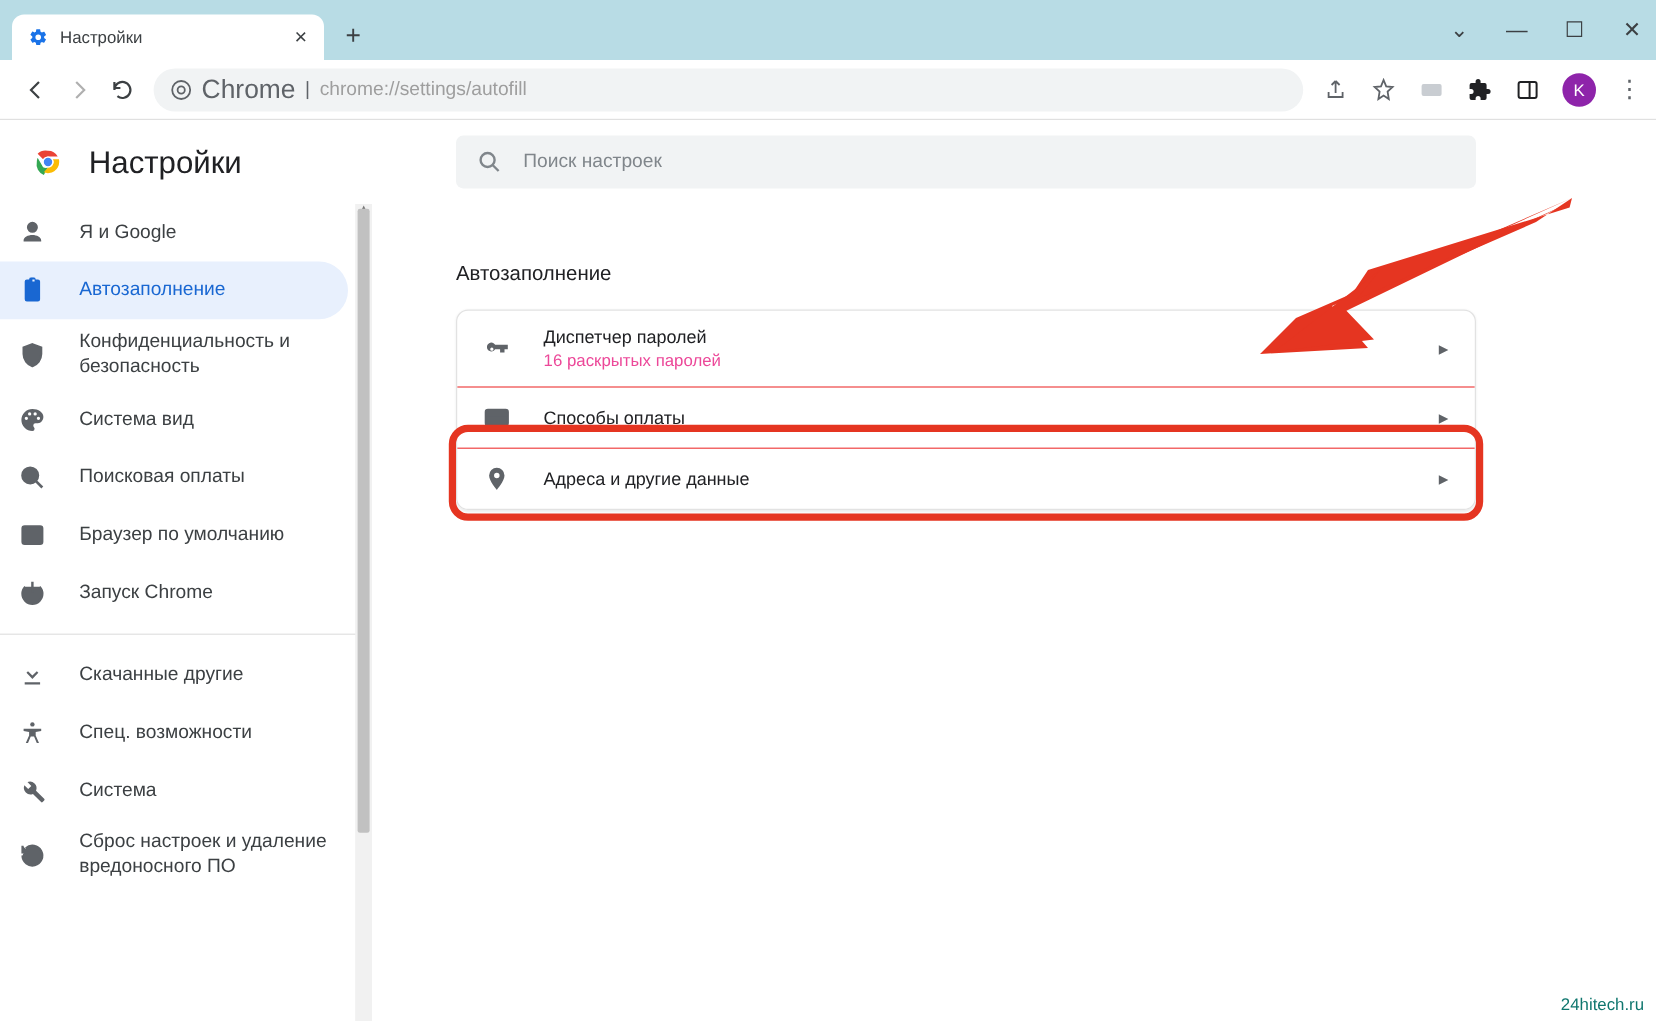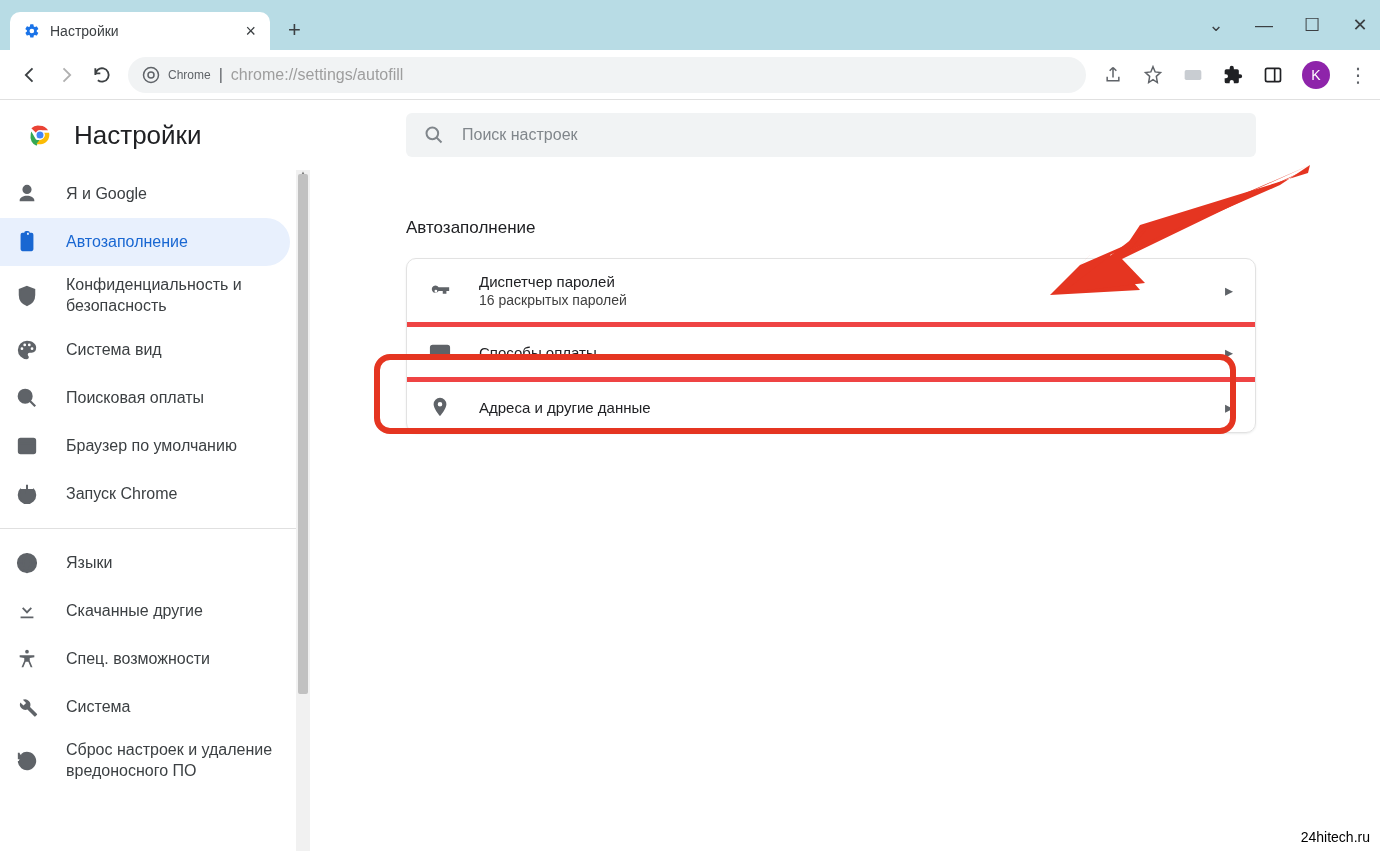--- a/index.html
+++ b/index.html
@@ -14,21 +14,21 @@
   .newtab { margin-left: 18px; font-size: 22px; color: #3c4043; cursor: pointer; margin-top: 10px;}
   .win-controls { position: absolute; right: 10px; top: 14px; display: flex; gap: 28px; align-items: center; }
   .win-controls span { font-size: 18px; color: #3c4043; cursor: pointer; display:inline-flex; width:20px; justify-content:center;}
   
   
   .toolbar { height: 50px; background: #fff; display: flex; align-items: center; padding: 0 12px; border-bottom: 1px solid #e0e0e0; }
   .nav-btn { width: 36px; height: 36px; display: flex; align-items: center; justify-content: center; cursor: pointer; color: #5f6368; border-radius: 50%; }
   .nav-btn.disabled { color: #b0b0b0; }
   .omnibox { flex: 1; height: 36px; background: #f1f3f4; border-radius: 18px; display: flex; align-items: center; padding: 0 14px; margin: 0 8px; }
   .omnibox .chrome-circle { width: 18px; height: 18px; margin-right: 8px; }
-  .omni-prefix { color: #5f6368; font-size: 12px; }
+  .omni-prefix { color: #5f6368; font-size: 22px; }
   .omni-sep { color: #5f6368; margin: 0 8px; }
   .omni-url { color: #9e9e9e; font-size: 16px; }
   .tb-icons { display: flex; align-items: center; gap: 18px; margin-left: 8px; }
   .tb-icon { width: 22px; height: 22px; display:flex; align-items:center; justify-content:center; color: #5f6368; cursor:pointer;}
   .avatar { width: 28px; height: 28px; border-radius: 50%; background: #8e24aa; color: #fff; display:flex; align-items:center; justify-content:center; font-size:14px; cursor:pointer;}
   .kebab { font-size: 20px; cursor:pointer; color:#5f6368;}
   
   
   .content { display: flex; height: calc(851px - 100px); }
   
@@ -47,41 +47,41 @@
   .side-item.active .side-label { color: #1967d2; }
   .side-item.active .side-ico { fill: #1967d2; color:#1967d2;}
   .side-ico { width: 22px; height: 22px; margin-right: 28px; color: #5f6368; fill:#5f6368; flex-shrink:0;}
   .side-label { font-size: 16px; color: #3c4043; line-height: 1.3; }
   .side-divider { height: 1px; background: #e0e0e0; margin: 10px 0; }
   .scrollbar-track { position: absolute; right: 0; top: 0; bottom: 0; width: 14px; background: #f1f1f1; }
   .scrollbar-thumb { position: absolute; right: 2px; top: 4px; width: 10px; height: 520px; background: #c1c1c1; border-radius: 2px; }
   .scrollbar-arrow { position:absolute; right:2px; width:10px; font-size:9px; color:#777; text-align:center;}
   
   
-  .main { flex: 1; display: flex; flex-direction: column; padding: 0 70px 0 96px; }
+  .main { flex: 1; display: flex; flex-direction: column; padding: 0 70px 0 70px; }
   .search-row { height: 70px; display:flex; align-items:center;}
   .search-box { width: 850px; height: 44px; background: #f1f3f4; border-radius: 6px; display:flex; align-items:center; padding: 0 18px; }
   .search-box svg { width:20px; height:20px; margin-right:18px; color:#5f6368;}
   .search-ph { color: #80868b; font-size: 16px; }
   
   .section-title { font-size: 17px; color: #202124; margin-top: 48px; margin-bottom: 20px; }
   
   .card { width: 850px; border: 1px solid #e2e2e2; border-radius: 10px; box-shadow: 0 1px 2px rgba(60,64,67,.1); overflow:hidden;}
   .row { display:flex; align-items:center; padding: 14px 22px; cursor:pointer; position:relative;}
-  .row + .row { border-top: 5px solid #ef4444; }
+  .row + .row { border-top: 1px solid #ef4444; }
   .row-ico { width:22px; height:22px; margin-right:28px; color:#5f6368; fill:#5f6368; flex-shrink:0;}
   .row-texts { flex:1; }
   .row-title { font-size:15px; color:#202124; }
-  .row-sub { font-size:14px; color:#404040; margin-top:2px;}
+  .row-sub { font-size:14px; color:#ec4899; margin-top:2px;}
   .row-arrow { color:#5f6368; }
   
   .highlight-ring { position:absolute; border: 6px solid #e53521; border-radius: 16px; pointer-events:none; }
   .big-arrow { position:absolute; pointer-events:none; }
   
-  .watermark { position:absolute; right:10px; bottom:6px; font-size:14px; color:#000000;}
+  .watermark { position:absolute; right:10px; bottom:6px; font-size:14px; color:#0f766e;}
 </style>
 </head>
 <body>
 
 <div class="titlebar">
   <div class="tab">
     <svg class="gear" viewBox="0 0 24 24" fill="#1a73e8">
         <path d="M19.14,12.94a7,7,0,0,0,.05-.94,7,7,0,0,0-.05-.94l2.11-1.65a.5.5,0,0,0,.12-.64l-2-3.46a.5.5,0,0,0-.61-.22l-2.49,1a7,7,0,0,0-1.63-.94l-.38-2.65A.5.5,0,0,0,13.77,2H9.77a.5.5,0,0,0-.49.42L8.9,5.07a7,7,0,0,0-1.63.94l-2.49-1a.5.5,0,0,0-.61.22l-2,3.46a.5.5,0,0,0,.12.64L4.4,11a7,7,0,0,0,0,1.88L2.29,14.53a.5.5,0,0,0-.12.64l2,3.46a.5.5,0,0,0,.61.22l2.49-1a7,7,0,0,0,1.63.94l.38,2.65a.5.5,0,0,0,.49.42h4a.5.5,0,0,0,.49-.42l.38-2.65a7,7,0,0,0,1.63-.94l2.49,1a.5.5,0,0,0,.61-.22l2-3.46a.5.5,0,0,0-.12-.64ZM11.77,15.5A3.5,3.5,0,1,1,15.27,12,3.5,3.5,0,0,1,11.77,15.5Z"></path>
       </svg>
     <span class="tab-title">Настройки</span>
@@ -209,28 +209,20 @@
           <span class="side-label">Браузер по умолчанию</span>
         </div>
         <div class="side-item">
           <svg class="side-ico" viewBox="0 0 24 24" fill="none" stroke="#5f6368" stroke-width="2.2">
               <path d="M12 2v10M18.4 6.6a9 9 0 1 1-12.8 0"></path>
             </svg>
           <span class="side-label">Запуск Chrome</span>
         </div>
         <div class="side-divider"></div>
         <div class="side-item">
-          <svg class="side-ico" viewBox="0 0 24 24" fill="none" stroke="#5f6368" stroke-width="2">
-              <circle cx="12" cy="12" r="10"></circle>
-              <line x1="2" y1="12" x2="22" y2="12"></line>
-              <path d="M12 2a15 15 0 0 1 0 20a15 15 0 0 1 0-20"></path>
-            </svg>
-          <span class="side-label">Языки</span>
-        </div>
-        <div class="side-item">
           <svg class="side-ico" viewBox="0 0 24 24" fill="#5f6368">
               <path d="M5 20h14v-2H5v2zM12 2v10l4-4 1.4 1.4L12 15 6.6 9.4 8 8l4 4V2z"></path>
             </svg>
           <span class="side-label">Скачанные другие</span>
         </div>
         <div class="side-item">
           <svg class="side-ico" viewBox="0 0 24 24" fill="#5f6368">
               <circle cx="12" cy="4" r="2"></circle>
               <path d="M4 8h16v2l-5 1v3l3 7h-2l-2.5-6h-3L8 21H6l3-7v-3L4 10z"></path>
             </svg>

